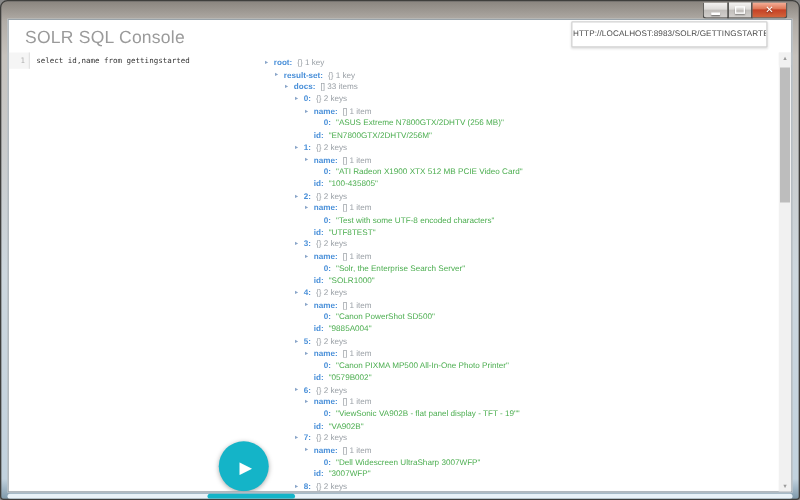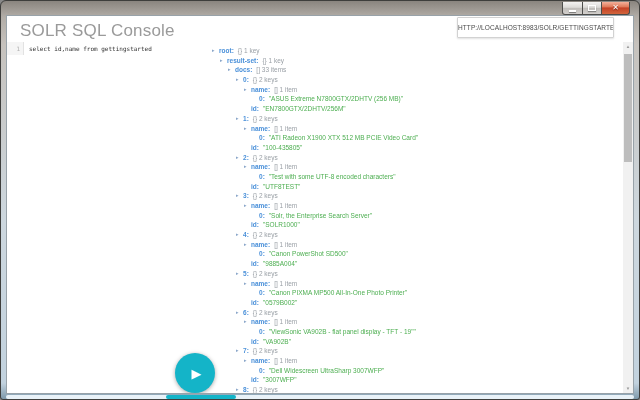--- a/index.html
+++ b/index.html
@@ -24,21 +24,21 @@
     background:linear-gradient(180deg,#f5b09a 0%,#e07a5a 40%,#c54226 50%,#d2653d 100%); }
   .glyph-min { width:7px; height:2px; background:#fff; margin-top:5px; box-shadow:0 1px 1px rgba(60,60,60,.6); }
   .glyph-max { width:8px; height:6px; border:1px solid #fff; box-shadow:0 1px 1px rgba(60,60,60,.5); background:transparent; }
   .glyph-close { color:#fff; font-size:8px; line-height:8px; text-shadow:0 1px 1px rgba(80,20,10,.7); }
 
   
   .client {
     position:absolute; left:5px; top:14px; width:628px; height:379px;
     background:#fff; border:1px solid #98a2a9; overflow:hidden;
   }
-  .app-title { position:absolute; left:13px; top:5px; font-size:17px; color:#9a9a9a; letter-spacing:.2px; }
+  .app-title { position:absolute; left:13px; top:5px; font-size:14px; color:#9a9a9a; letter-spacing:.2px; }
 
   .url-input {
     position:absolute; left:450px; top:1px; width:157px; height:21px;
     border:1px solid #d2d2d2; background:#fff; border-radius:1px;
     box-shadow:0 1px 2px rgba(0,0,0,.12);
     font-family:"Liberation Sans", sans-serif; font-size:6.5px; color:#4a4a4a;
     text-align:center; letter-spacing:.1px; outline:none;
   }
 
   

